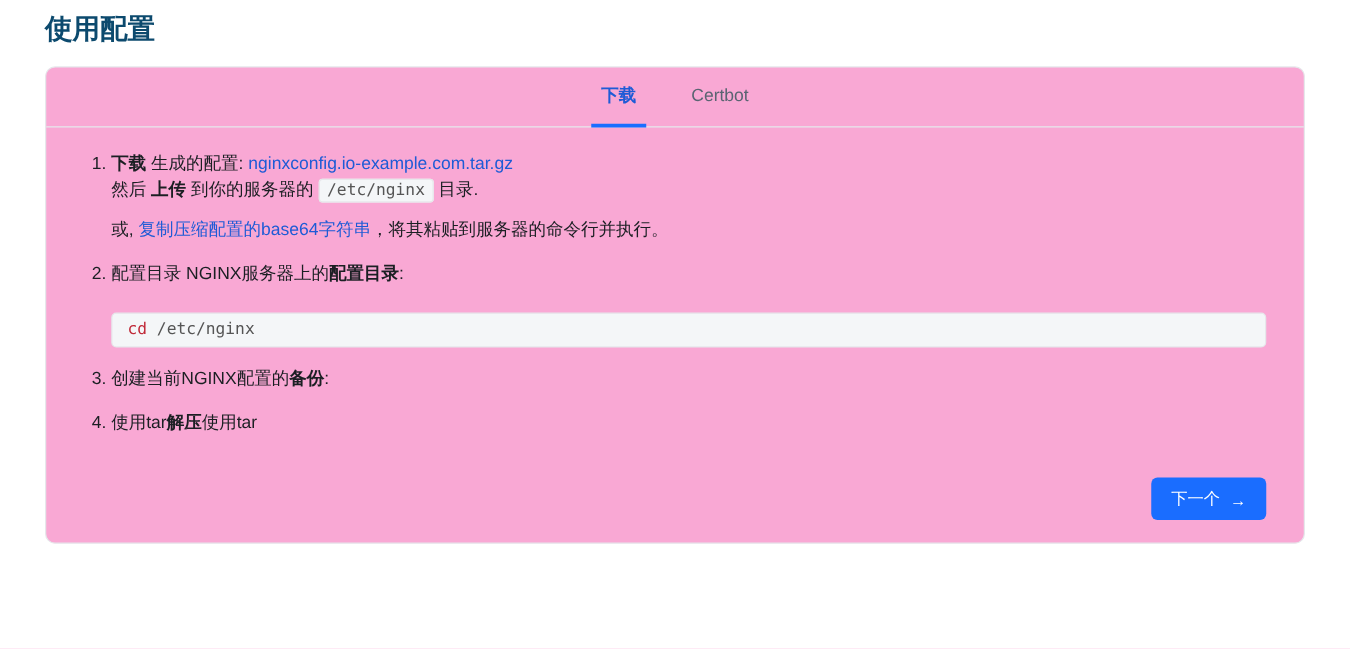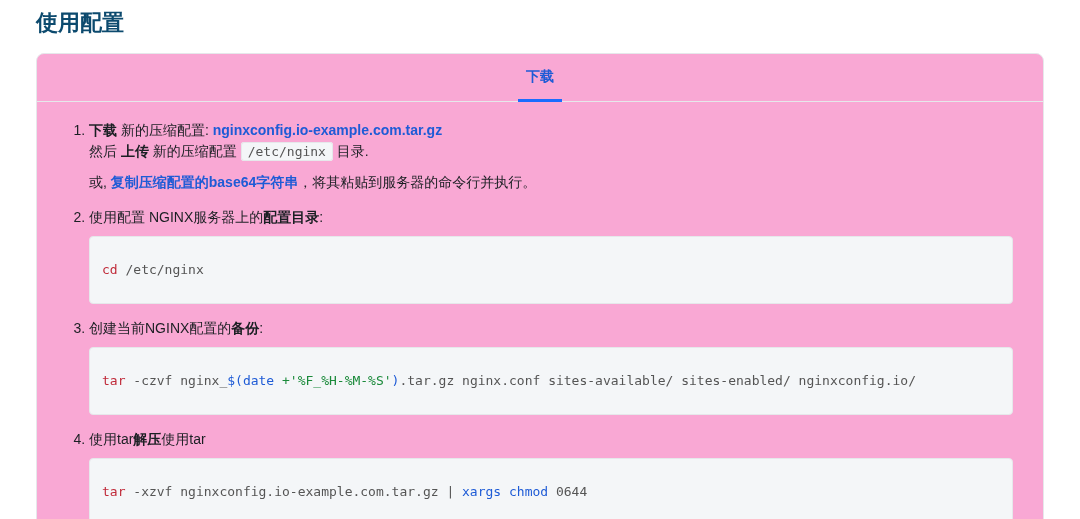--- a/index.html
+++ b/index.html
@@ -57,36 +57,36 @@
   }
   .tab.active{
     color:var(--blue-dark);
     font-weight:600;
     border-bottom-color:var(--blue);
   }
   .content{padding:18px 30px 16px}
   ol.steps{margin:0;padding-left:22px}
   ol.steps>li{margin-bottom:14px}
   .b{font-weight:700}
-  a.link{color:var(--link);font-weight:700;text-decoration:none;cursor:pointer}
+  a.link{color:var(--link);font-weight:400;text-decoration:none;cursor:pointer}
   code.inline{
     font-family:ui-monospace,SFMono-Regular,Menlo,Consolas,monospace;
     background:var(--code-bg);
     border:1px solid var(--code-border);
     padding:1px 6px;
     border-radius:3px;
     font-size:13px;
     color:#555;
   }
   pre.block{
-    margin:8px 0 0;
+    margin:21px 0 0;
     background:var(--code-bg);
     border:1px solid var(--code-border);
     border-radius:4px;
-    padding:24px 12px;
+    padding:4px 12px;
     font-family:ui-monospace,SFMono-Regular,Menlo,Consolas,monospace;
     font-size:13px;
     white-space:pre;
     overflow:auto;
     color:#555;
     line-height:1.4;
   }
   .cmd{color:var(--cmd)}
   .idt{color:var(--id)}
   .str{color:var(--str)}
@@ -108,46 +108,45 @@
 </head>
 <body>
 
 <div class="page">
   <h2 class="title">使用配置</h2>
 
   <div class="card">
 
     <div class="tabs">
       <div class="tab active">下载</div>
+      <div class="tab">Certbot</div>
     </div>
 
     <div class="content">
       <ol class="steps">
 
         <li>
-          <span class="b">下载</span><span> 新的压缩配置: </span><a class="link">nginxconfig.io-example.com.tar.gz</a>
+          <span class="b">下载</span><span> 生成的配置: </span><a class="link">nginxconfig.io-example.com.tar.gz</a>
           <br>
-          <span>然后 </span><span class="b">上传</span><span> 新的压缩配置 </span><code class="inline">/etc/nginx</code><span> 目录.</span>
+          <span>然后 </span><span class="b">上传</span><span> 到你的服务器的 </span><code class="inline">/etc/nginx</code><span> 目录.</span>
           <div style="height:10px"></div>
           <span>或, </span><a class="link">复制压缩配置的base64字符串</a><span>，将其粘贴到服务器的命令行并执行。</span>
         </li>
 
         <li>
-          <span>使用配置 NGINX服务器上的</span><span class="b">配置目录</span><span>:</span>
+          <span>配置目录 NGINX服务器上的</span><span class="b">配置目录</span><span>:</span>
           <pre class="block"><span class="cmd">cd</span><span class="pln"> /etc/nginx</span></pre>
         </li>
 
         <li>
           <span>创建当前NGINX配置的</span><span class="b">备份</span><span>:</span>
-          <pre class="block"><span class="cmd">tar</span><span class="pln"> -czvf nginx_</span><span class="idt">$(</span><span class="idt">date</span><span class="str"> +'%F_%H-%M-%S'</span><span class="idt">)</span><span class="pln">.tar.gz nginx.conf sites-available/ sites-enabled/ nginxconfig.io/</span></pre>
         </li>
 
         <li>
           <span>使用tar</span><span class="b">解压</span><span>使用tar</span>
-          <pre class="block"><span class="cmd">tar</span><span class="pln"> -xzvf nginxconfig.io-example.com.tar.gz | </span><span class="idt">xargs</span><span class="pln"> </span><span class="idt">chmod</span><span class="pln"> 0644</span></pre>
         </li>
 
       </ol>
     </div>
 
     <div class="actions">
       <button class="btn blue">
         <span>下一个</span>
         <span class="arrow">→</span>
       </button>

